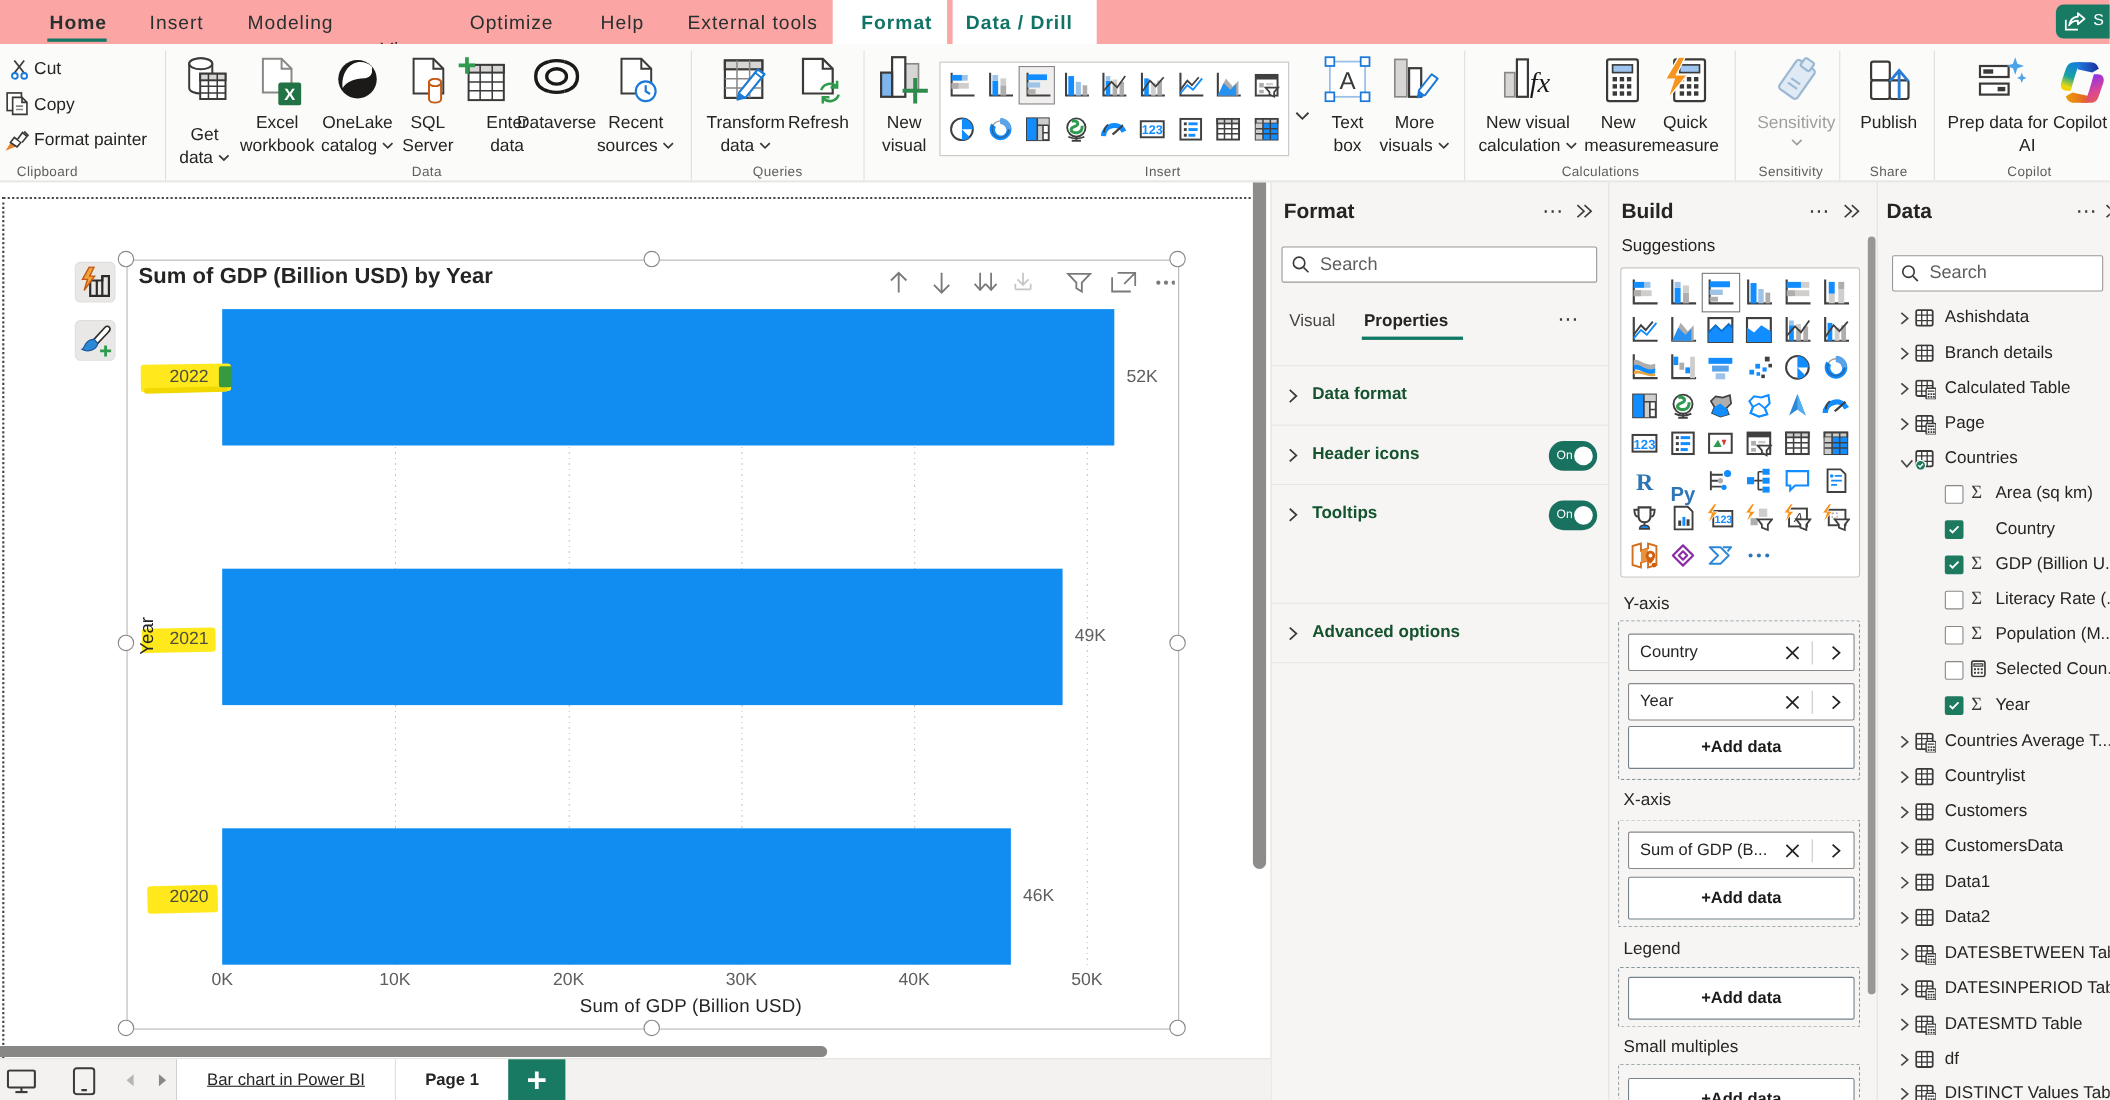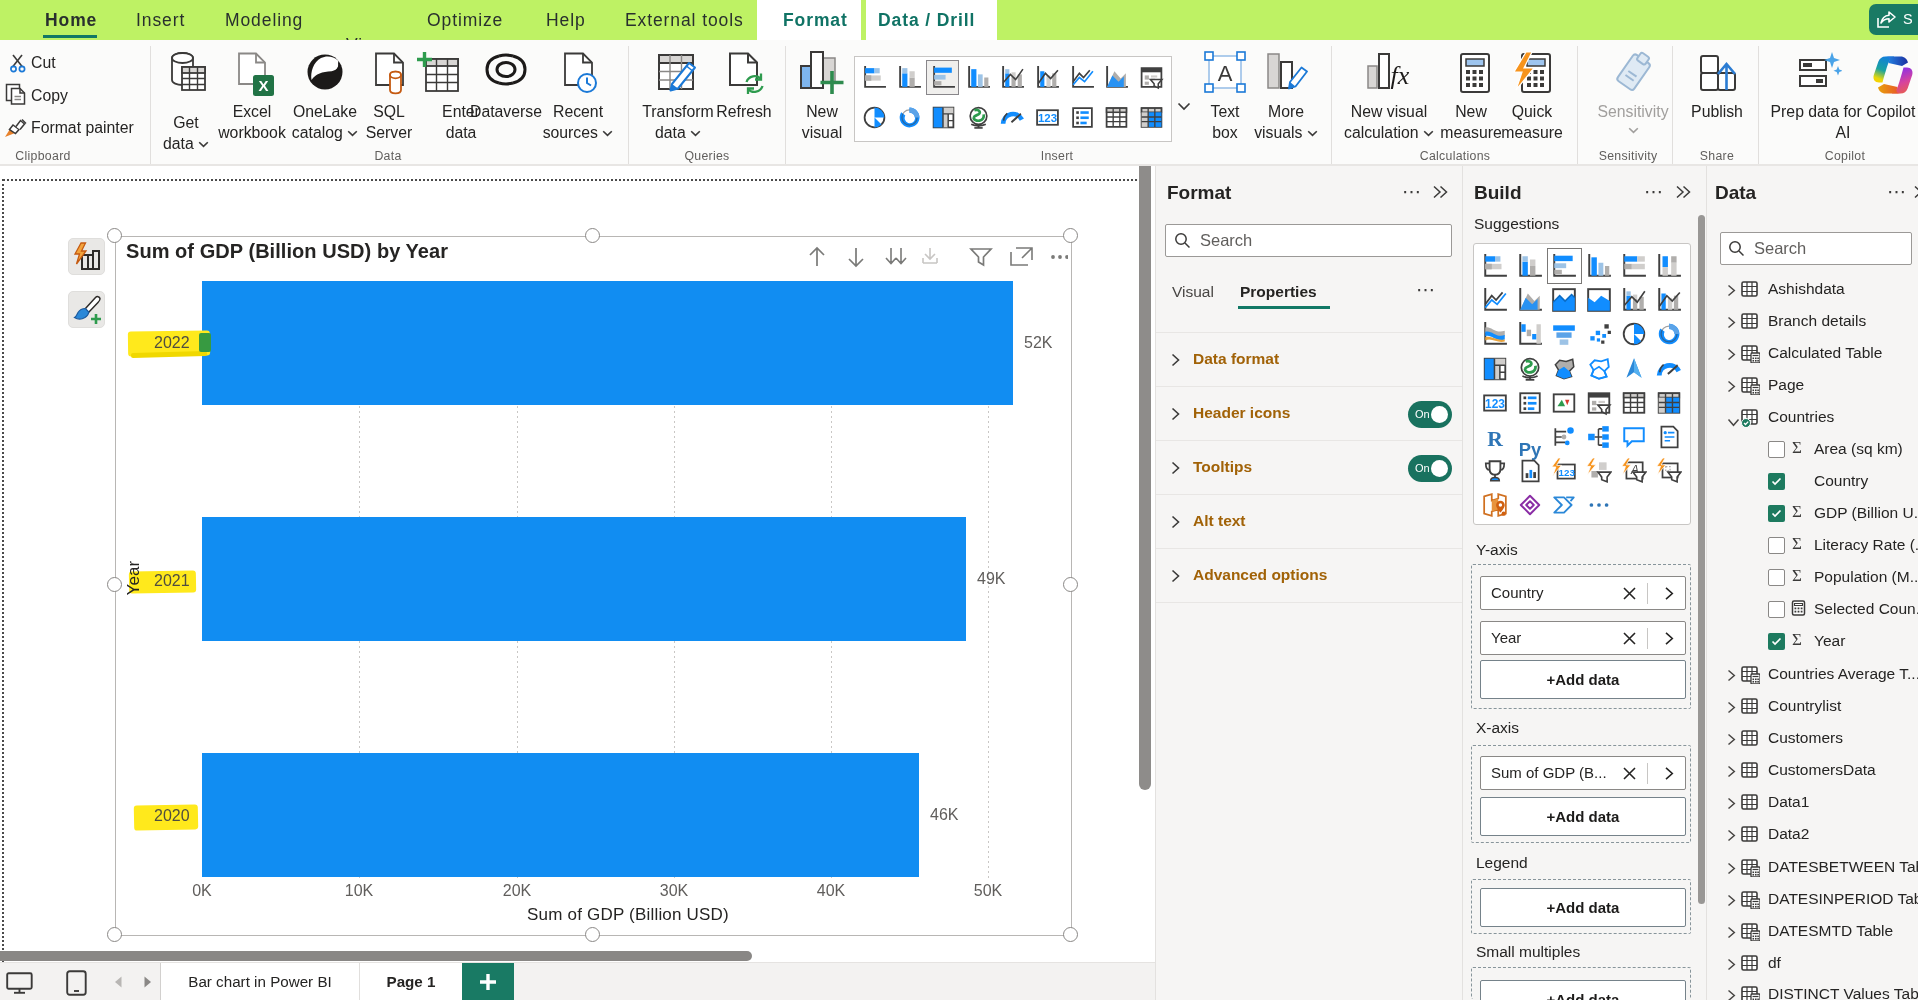--- a/index.html
+++ b/index.html
@@ -1,19 +1,19 @@
 <!DOCTYPE html>
 <html><head><meta charset="utf-8">
 <style>
 * {margin:0;padding:0;box-sizing:border-box;}
 html,body {width:1918px;height:1000px;overflow:hidden;font-family:"Liberation Sans",sans-serif;background:#fff;}
 .abs {position:absolute;}
 #stage {position:relative;width:1918px;height:1000px;}
 
-#tabbar {left:0;top:0;width:1918px;height:40px;background:#bef264;padding-left:28px;}
+#tabbar {left:0;top:0;width:1918px;height:40px;background:#fca5a5;padding-left:28px;}
 .tab {position:absolute;top:0;height:40px;line-height:40px;font-size:17.5px;letter-spacing:0.9px;color:#29302e;}
 .whitetab {position:absolute;top:0;height:40px;background:#fff;}
 .tealtxt {color:#107365;font-weight:700;}
 #sharebtn {position:absolute;left:1869px;top:4px;width:49px;height:31px;background:#197a64;border-radius:7px 0 0 7px;color:#fff;}
 
 #ribbon {left:0;top:40px;width:1918px;height:126px;background:#fbfbfa;}
 .rsep {position:absolute;top:6px;height:118px;width:1px;background:#e1dfdd;}
 .glabel {position:absolute;top:109px;height:14px;font-size:12.3px;letter-spacing:0.3px;color:#605e5c;text-align:center;}
 .blabel {position:absolute;top:61px;width:110px;text-align:center;font-size:15.8px;color:#252423;line-height:21px;}
 .slabel {position:absolute;font-size:15.8px;color:#252423;height:20px;line-height:20px;}
@@ -31,21 +31,21 @@
 .gridline {position:absolute;top:115px;width:1px;height:600px;background-image:repeating-linear-gradient(to bottom,#c9c7c5 0 1.5px,transparent 1.5px 5px);}
 .hl {position:absolute;background:#ffe91c;z-index:2;}
 .hltxt {position:absolute;font-size:16px;color:#4f4d40;z-index:3;}
 
 .panel {position:absolute;top:166px;height:834px;background:#f6f5f4;border-left:1px solid #e3e1df;}
 .ptitle {position:absolute;font-size:19px;font-weight:700;color:#252423;}
 .pdots {position:absolute;font-size:19px;color:#3b3a39;letter-spacing:1px;}
 .searchbox {position:absolute;height:33px;background:#fff;border:1px solid #9b9997;border-radius:2px;}
 .searchtxt {position:absolute;top:6px;font-size:16.5px;color:#605e5c;}
 .fsec {position:absolute;left:0;width:307px;height:54px;border-top:1px solid #e8e6e4;}
-.fsectxt {position:absolute;left:37px;top:17px;font-size:15.5px;font-weight:700;color:#a16207;}
+.fsectxt {position:absolute;left:37px;top:17px;font-size:15.5px;font-weight:700;color:#14532d;}
 .fchev {position:absolute;left:15px;top:20px;}
 .toggle {position:absolute;left:252px;top:14px;width:44px;height:27px;background:#19725f;border-radius:14px;}
 .toggle .kn {position:absolute;right:4px;top:5px;width:17px;height:17px;border-radius:50%;background:#fff;}
 .toggle .lb {position:absolute;left:7px;top:7px;font-size:11px;color:#fff;}
 .dashbox {position:absolute;left:8px;width:220px;border:1px dashed #88959b;border-radius:2px;}
 .pill {position:absolute;left:8px;width:206px;height:34px;background:#fff;border:1px solid #8a8886;border-radius:2px;}
 .pill .t {position:absolute;left:10px;top:7px;font-size:15px;color:#252423;white-space:nowrap;}
 .addbtn {position:absolute;left:8px;width:206px;height:39px;background:#fff;border:1px solid #75828a;border-radius:2px;text-align:center;font-size:15px;font-weight:700;color:#1c1b1a;}
 .welllbl {position:absolute;left:13px;font-size:15.5px;color:#252423;}
 
@@ -558,26 +558,20 @@
 <div class="fsec" style="top:274px;">
         <span class="fchev"><svg width="9" height="14" viewBox="0 0 9 14">
             <path d="M1.5 1.5 L7.5 7 L1.5 12.5" fill="none" stroke="#3b3a39" stroke-width="1.6"></path>
           </svg></span>
         <span class="fsectxt">Tooltips</span>
 <span class="toggle">
           <span class="lb">On</span>
           <span class="kn"></span>
         </span>
 </div>
-<div class="fsec" style="top:328px;">
-        <span class="fchev"><svg width="9" height="14" viewBox="0 0 9 14">
-            <path d="M1.5 1.5 L7.5 7 L1.5 12.5" fill="none" stroke="#3b3a39" stroke-width="1.6"></path>
-          </svg></span>
-        <span class="fsectxt">Alt text</span>
-</div>
 <div class="fsec" style="top:382px;">
         <span class="fchev"><svg width="9" height="14" viewBox="0 0 9 14">
             <path d="M1.5 1.5 L7.5 7 L1.5 12.5" fill="none" stroke="#3b3a39" stroke-width="1.6"></path>
           </svg></span>
         <span class="fsectxt">Advanced options</span>
 </div>
 <div class="fsec" style="top:436px;height:0;"></div>
 </div>
 <div class="panel" id="bpanel" style="left:1462px;width:244px;">
 <div class="ptitle" style="left:11px;top:16px;">Build</div>
@@ -1224,20 +1218,20 @@
         <rect x="1.2" y="1.2" width="18.5" height="23.5" rx="2.5" fill="none" stroke="#3b3a39" stroke-width="1.9"></rect>
         <line x1="8" y1="21" x2="13" y2="21" stroke="#3b3a39" stroke-width="1.9"></line>
       </svg>
 <svg class="abs" style="left:113px;top:12px;" width="10" height="14" viewBox="0 0 10 14">
         <path d="M8.5 1.5 L2 7 L8.5 12.5 Z" fill="#b8b6b4"></path>
       </svg>
 <svg class="abs" style="left:143px;top:12px;" width="10" height="14" viewBox="0 0 10 14">
         <path d="M1.5 1.5 L8 7 L1.5 12.5 Z" fill="#8a8886"></path>
       </svg>
 <div class="abs" style="left:160px;top:0;width:1px;height:38px;background:#d2d0ce;"></div>
-<div class="stab" style="left:161px;width:198px;line-height:38px;">Bar chart in Power BI</div>
+<div class="stab" style="left:161px;width:198px;line-height:38px;text-decoration:underline;">Bar chart in Power BI</div>
 <div class="abs" style="left:359px;top:0;width:1px;height:38px;background:#e1dfdd;"></div>
 <div class="stab" style="left:360px;width:102px;line-height:38px;font-weight:700;">Page 1</div>
 <div class="abs" style="left:462px;top:0;width:52px;height:38px;background:#197a64;"></div>
 <svg class="abs" style="left:478px;top:9px;" width="20" height="20" viewBox="0 0 20 20">
         <path d="M10 2 V18 M2 10 H18" stroke="#fff" stroke-width="3.4"></path>
       </svg>
 </div>
 </div>
 </body></html>

